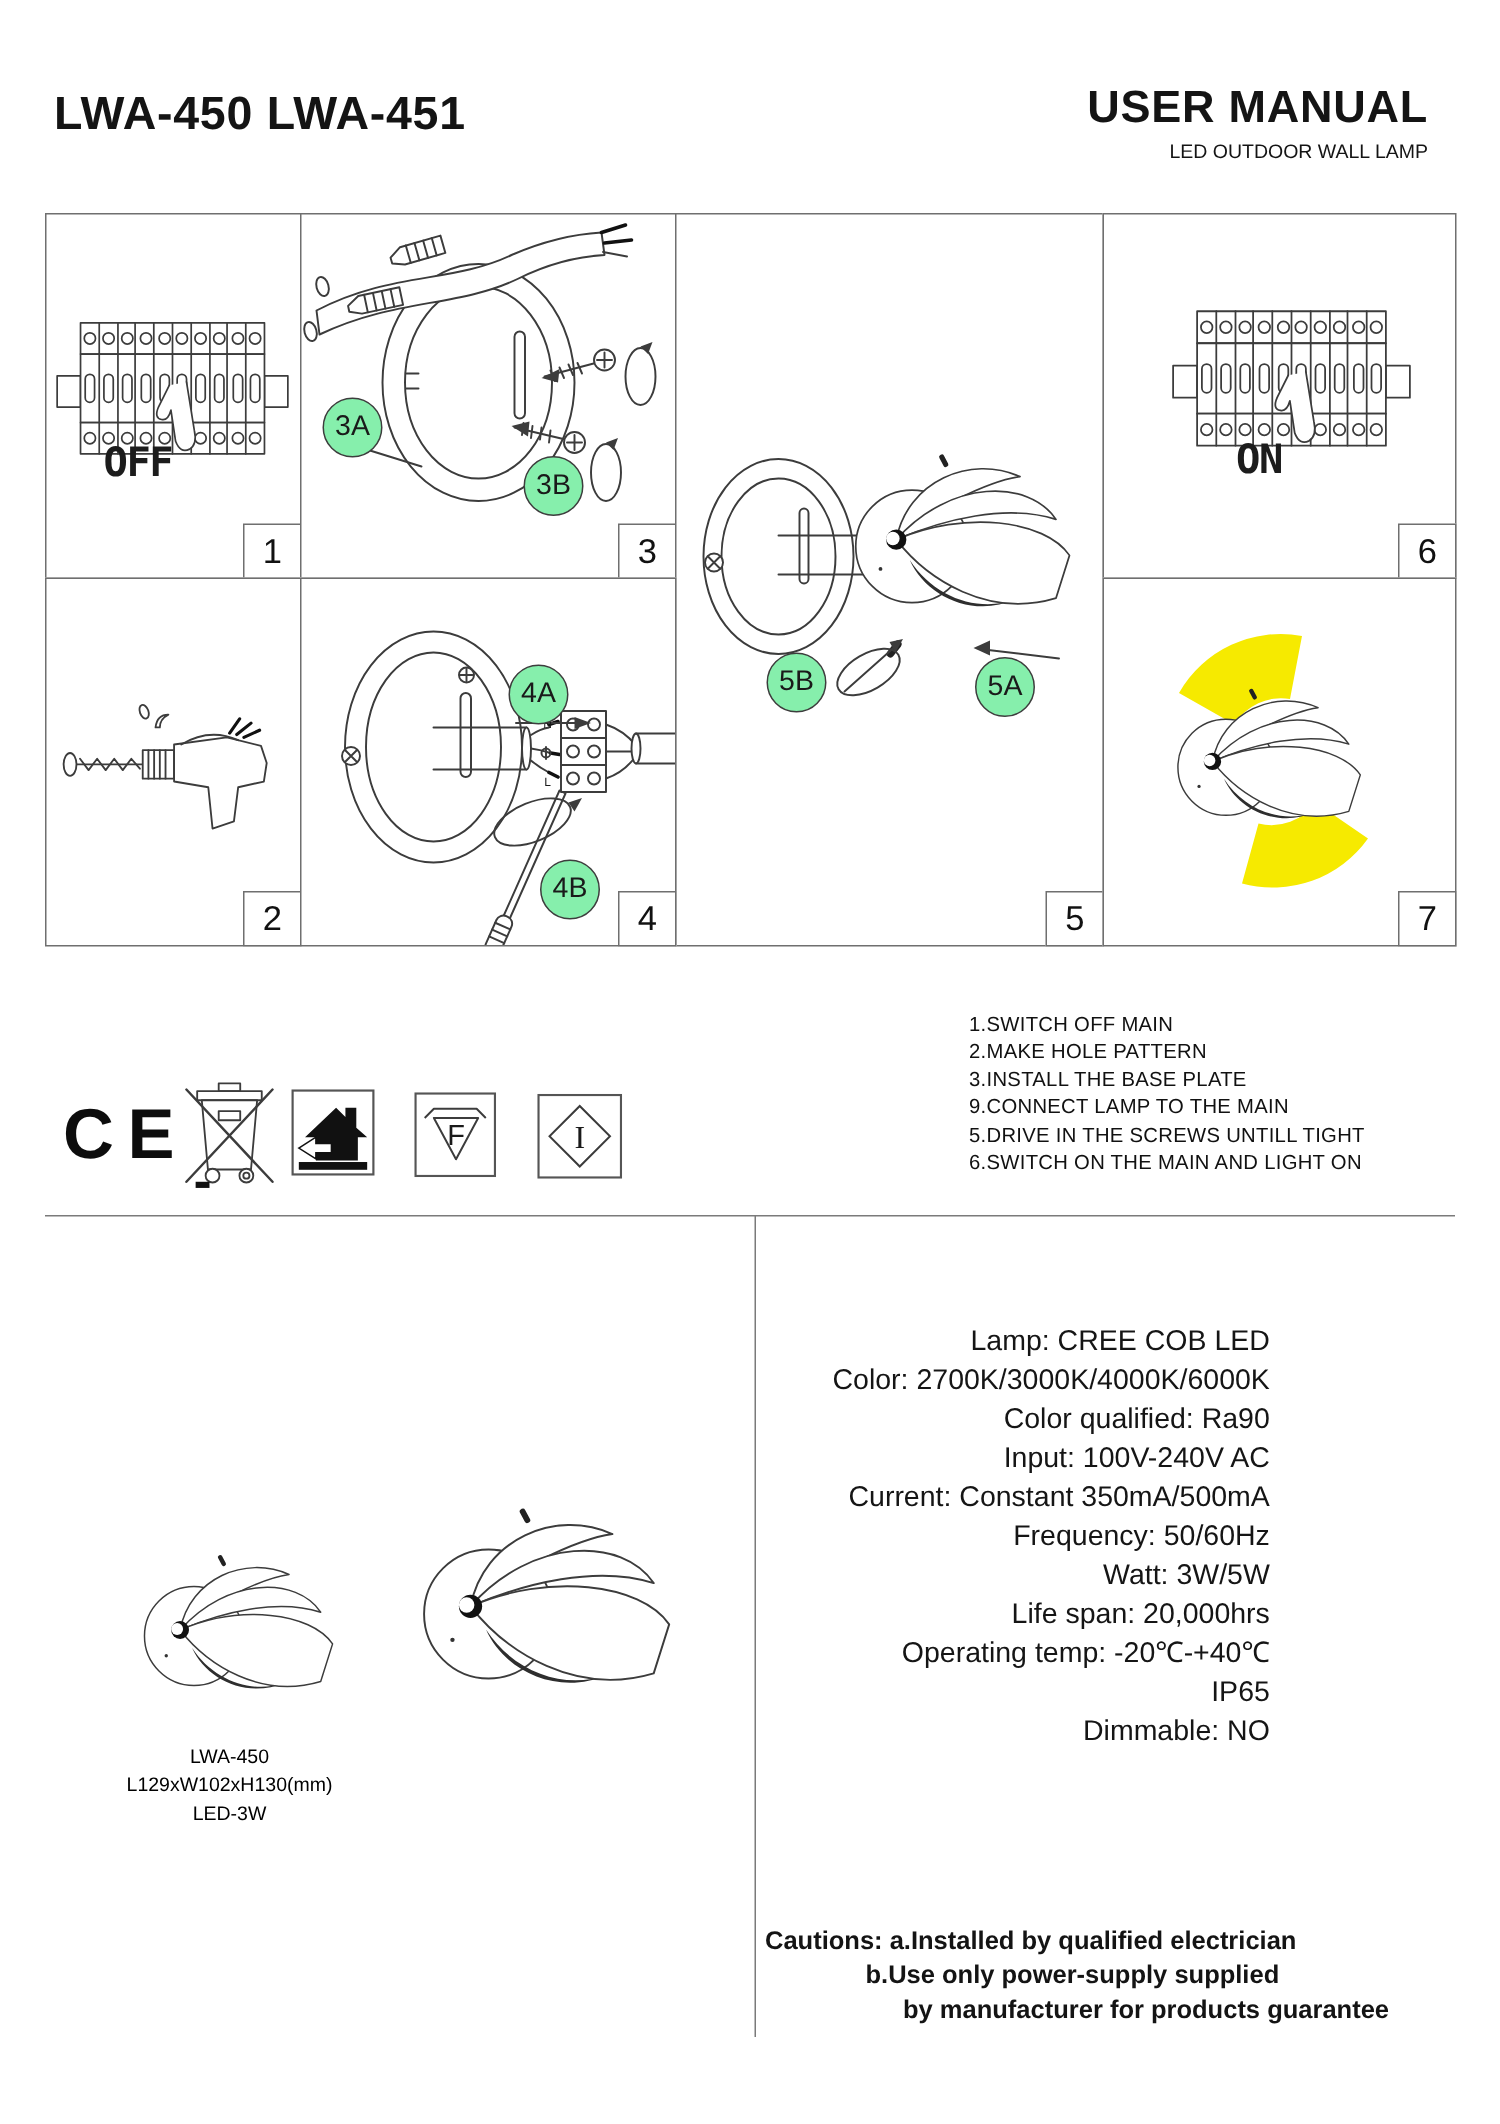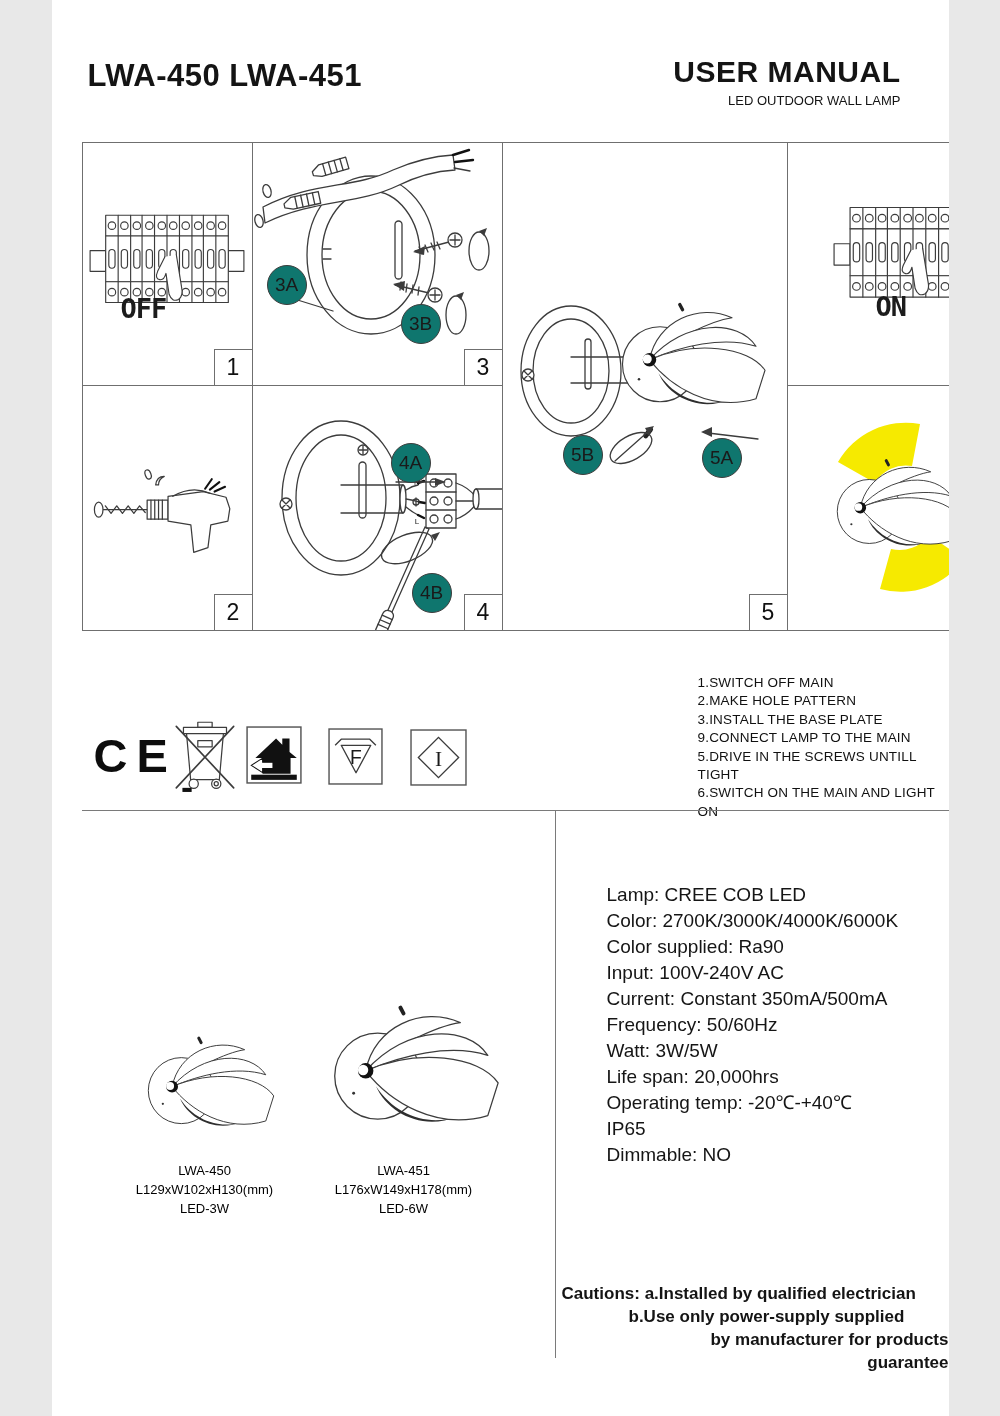--- a/index.html
+++ b/index.html
@@ -1,17 +1,17 @@
 <!DOCTYPE html>
 <html><head>
 <meta charset="utf-8">
 <style>
   html,body{margin:0;padding:0;background:#e8e8e8;}
   .sheet{
-    position:relative;width:897px;height:1416px;margin:0 auto;
+    position:relative;width:1000px;height:1416px;margin:0 auto;
     background:#ffffff;overflow:hidden;
     font-family:"Liberation Sans", sans-serif;color:#141414;
   }
   
   .model-title{position:absolute;left:36px;top:58px;font-size:31px;font-weight:700;letter-spacing:.5px;}
   .manual-block{position:absolute;right:48px;top:55px;text-align:right;}
   .manual-title{font-size:30px;font-weight:700;letter-spacing:.5px;}
   .manual-subtitle{font-size:13px;font-weight:400;margin-top:4px;}
   
   .panel{position:absolute;border:1px solid #6f6f6f;background:#fff;box-sizing:border-box;}
@@ -20,32 +20,32 @@
     border:1px solid #6f6f6f;background:#fff;display:flex;align-items:center;justify-content:center;
     font-size:23px;color:#111;
   }
   .art{position:absolute;}
   .switch-word{
     position:absolute;font-family:"DejaVu Sans Mono", monospace;
     font-size:27px;font-weight:600;color:#1c1c1c;letter-spacing:-1px;
   }
   .clabel{
     position:absolute;width:38px;height:38px;border:1.4px solid #3d3d3d;border-radius:50%;
-    background:#0f766e;display:flex;align-items:center;justify-content:center;
+    background:#86efac;display:flex;align-items:center;justify-content:center;
     font-size:19px;color:#1a1a1a;
   }
   
   .ce-mark{position:absolute;left:42px;top:728px;font-size:47px;font-weight:700;letter-spacing:9px;color:#0d0d0d;}
   
   .instructions{position:absolute;left:646px;top:674px;font-size:13.5px;line-height:18.4px;letter-spacing:.2px;color:#111;}
   
   .hdiv{position:absolute;left:30px;top:810px;width:940px;height:1.4px;background:#7a7a7a;}
   .vdiv{position:absolute;left:503px;top:810px;width:1.4px;height:548px;background:#7a7a7a;}
   
-  .specs{position:absolute;left:555px;top:882px;font-size:19px;line-height:26px;color:#151515;}
+  .specs{position:absolute;left:555px;top:882px;font-size:19px;line-height:26px;color:#151515;text-align:right;}
   
   .product-label{position:absolute;width:190px;text-align:center;font-size:13px;line-height:19px;color:#000000;}
   
   .cautions{position:absolute;left:510px;top:1282px;font-size:17px;line-height:23px;color:#141414;font-weight:bold;}
   .cautions .row{display:flex;}
   .cautions .ind-b{margin-left:67px;}
   .cautions .ind-b2{margin-left:92px;text-align:right;}
   .hidden-defs{position:absolute;width:0;height:0;overflow:hidden;}
 </style>
 </head>
@@ -334,30 +334,25 @@
   </svg>
   <svg class="art" style="left:281px;top:986px;width:172px;height:168px" viewBox="0 0 200 170">
     <use href="#sym-lamp" width="200" height="170"></use>
   </svg>
 
   <div class="product-label" style="left:58px;top:1161px">
     <div>LWA-450</div>
     <div>L129xW102xH130(mm)</div>
     <div>LED-3W</div>
   </div>
-  <div class="product-label" style="left:257px;top:1161px">
-    <div>LWA-451</div>
-    <div>L176xW149xH178(mm)</div>
-    <div>LED-6W</div>
-  </div>
 
   <div class="specs">
     <div>Lamp: CREE COB LED</div>
     <div>Color: 2700K/3000K/4000K/6000K</div>
-    <div>Color supplied: Ra90</div>
+    <div>Color qualified: Ra90</div>
     <div>Input: 100V-240V AC</div>
     <div>Current: Constant 350mA/500mA</div>
     <div>Frequency: 50/60Hz</div>
     <div>Watt: 3W/5W</div>
     <div>Life span: 20,000hrs</div>
     <div>Operating temp: -20℃-+40℃</div>
     <div>IP65</div>
     <div>Dimmable: NO</div>
   </div>
 

